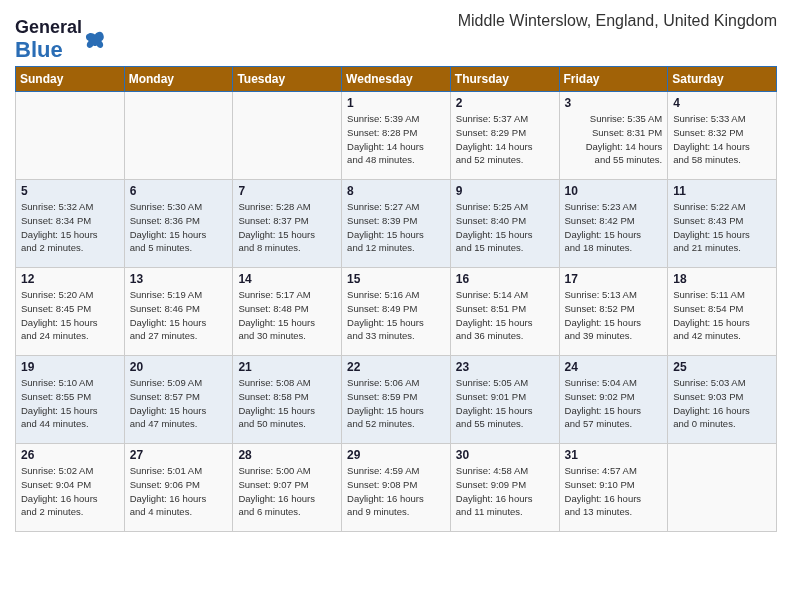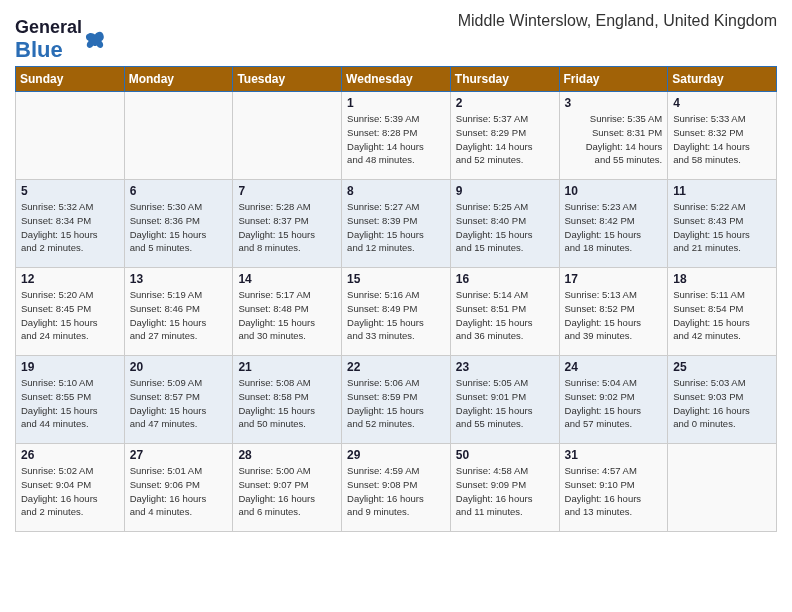--- a/index.html
+++ b/index.html
@@ -341,21 +341,21 @@
 and 6 minutes.</div>
         </td>
         <td>
           <span class="day-num">29</span>
           <div class="day-info" style="white-space: pre-line;">Sunrise: 4:59 AM
 Sunset: 9:08 PM
 Daylight: 16 hours
 and 9 minutes.</div>
         </td>
         <td>
-          <span class="day-num">50</span>
+          <span class="day-num">30</span>
           <div class="day-info" style="white-space: pre-line;">Sunrise: 4:58 AM
 Sunset: 9:09 PM
 Daylight: 16 hours
 and 11 minutes.</div>
         </td>
         <td>
           <span class="day-num">31</span>
           <div class="day-info" style="white-space: pre-line;">Sunrise: 4:57 AM
 Sunset: 9:10 PM
 Daylight: 16 hours

